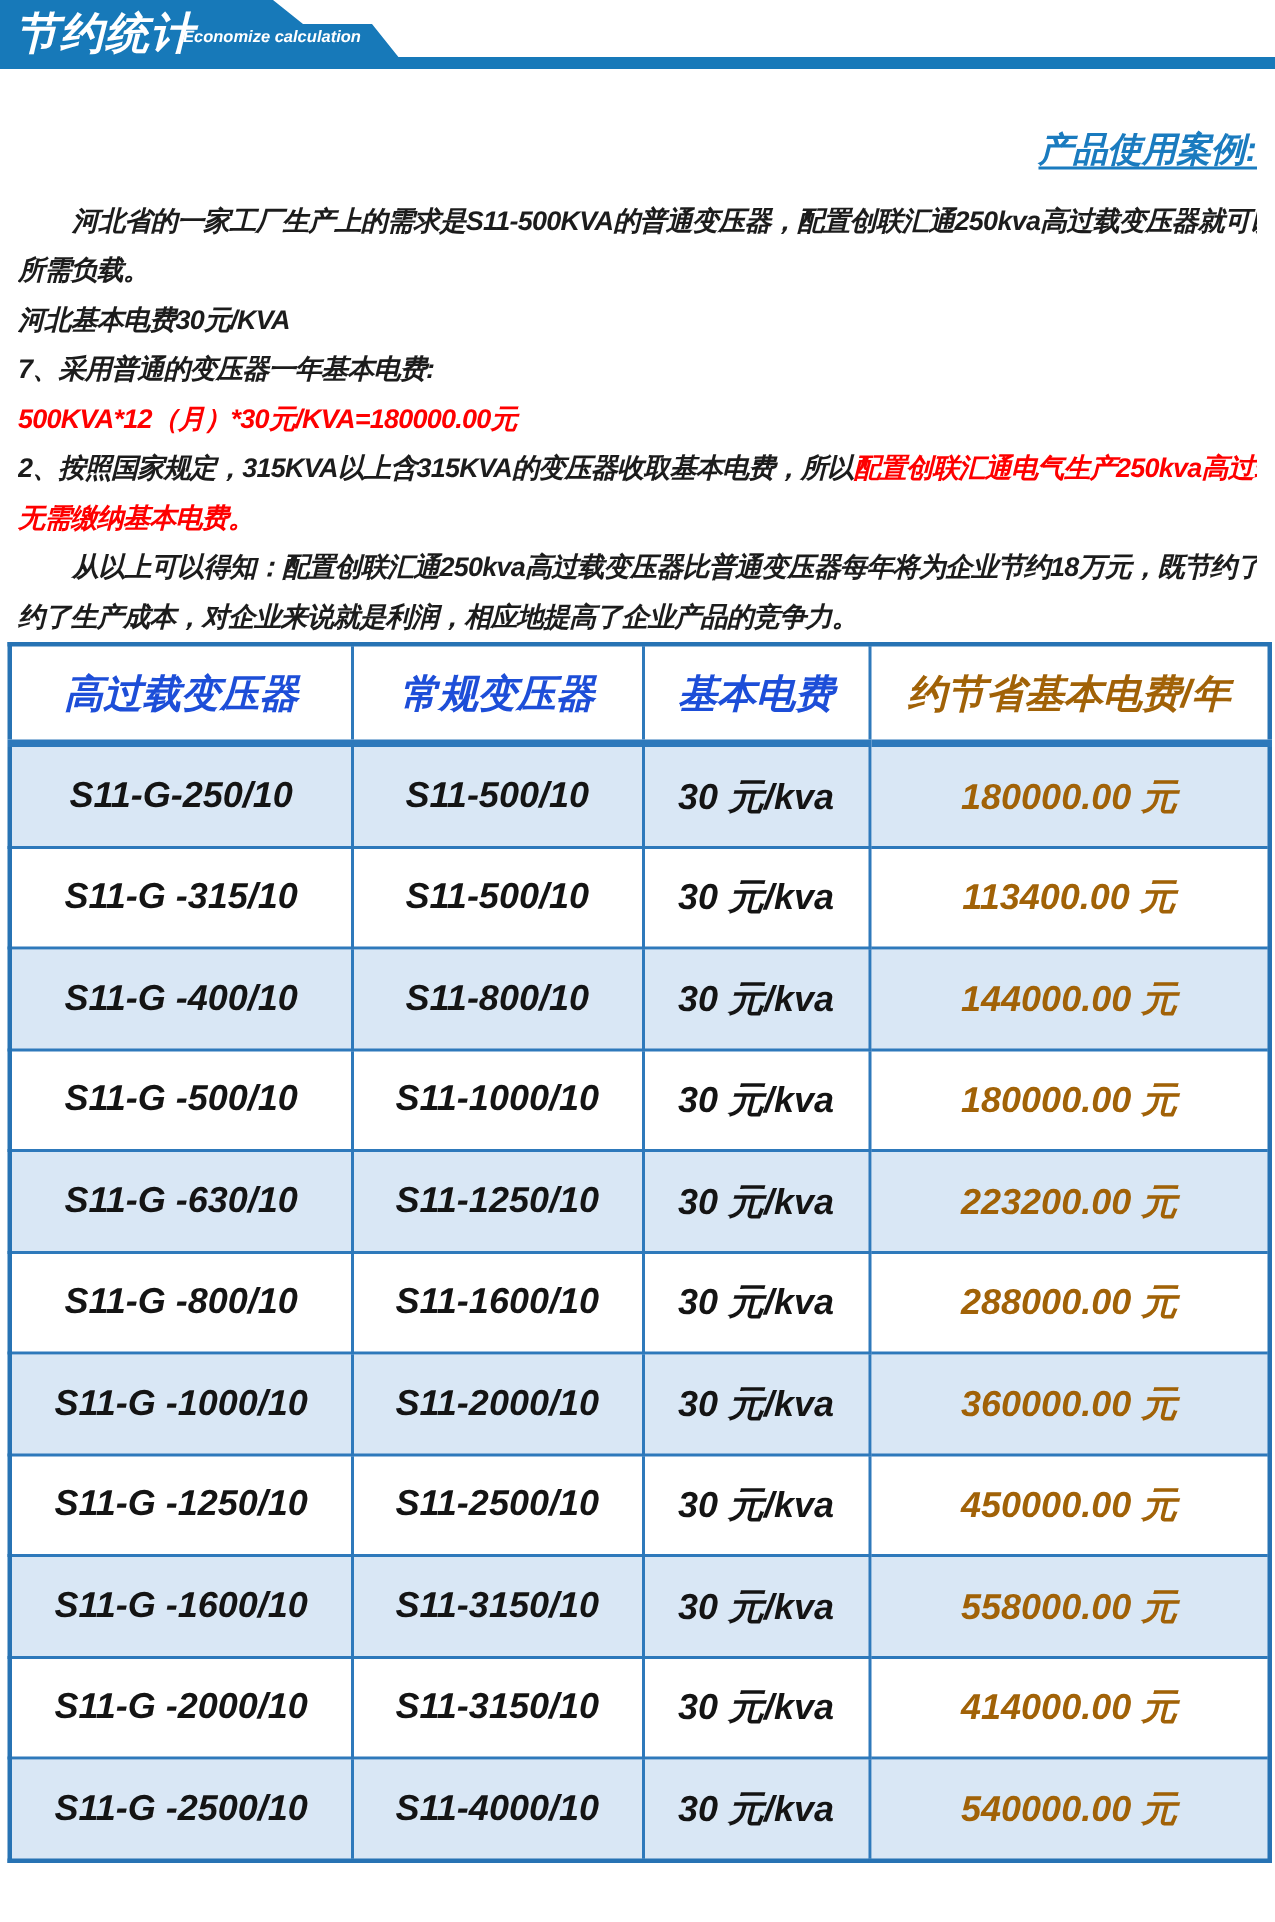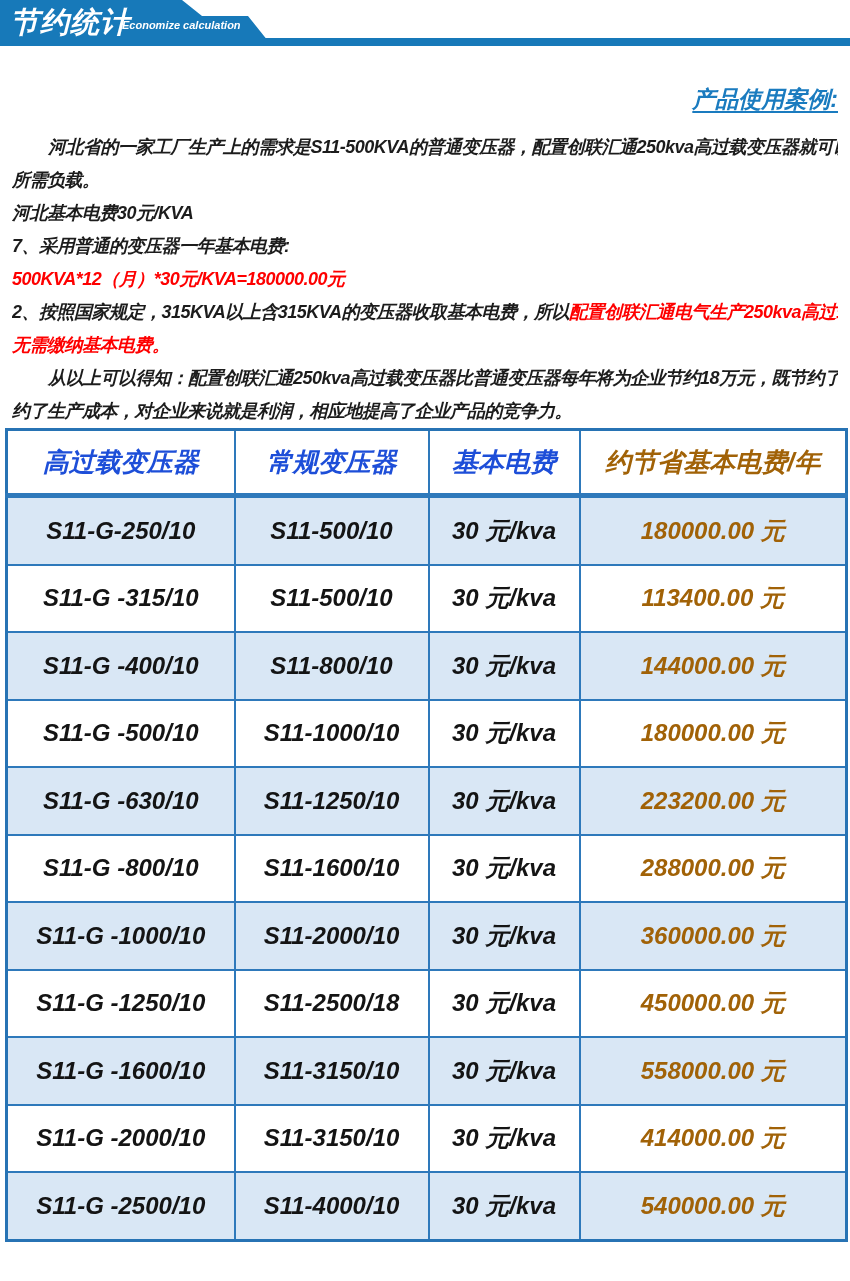--- a/index.html
+++ b/index.html
@@ -114,21 +114,21 @@
             <td class="red">288000.00 元</td>
           </tr>
           <tr class="alt">
             <td>S11-G -1000/10</td>
             <td>S11-2000/10</td>
             <td>30 元/kva</td>
             <td class="red">360000.00 元</td>
           </tr>
           <tr>
             <td>S11-G -1250/10</td>
-            <td>S11-2500/18</td>
+            <td>S11-2500/10</td>
             <td>30 元/kva</td>
             <td class="red">450000.00 元</td>
           </tr>
           <tr class="alt">
             <td>S11-G -1600/10</td>
             <td>S11-3150/10</td>
             <td>30 元/kva</td>
             <td class="red">558000.00 元</td>
           </tr>
           <tr>

